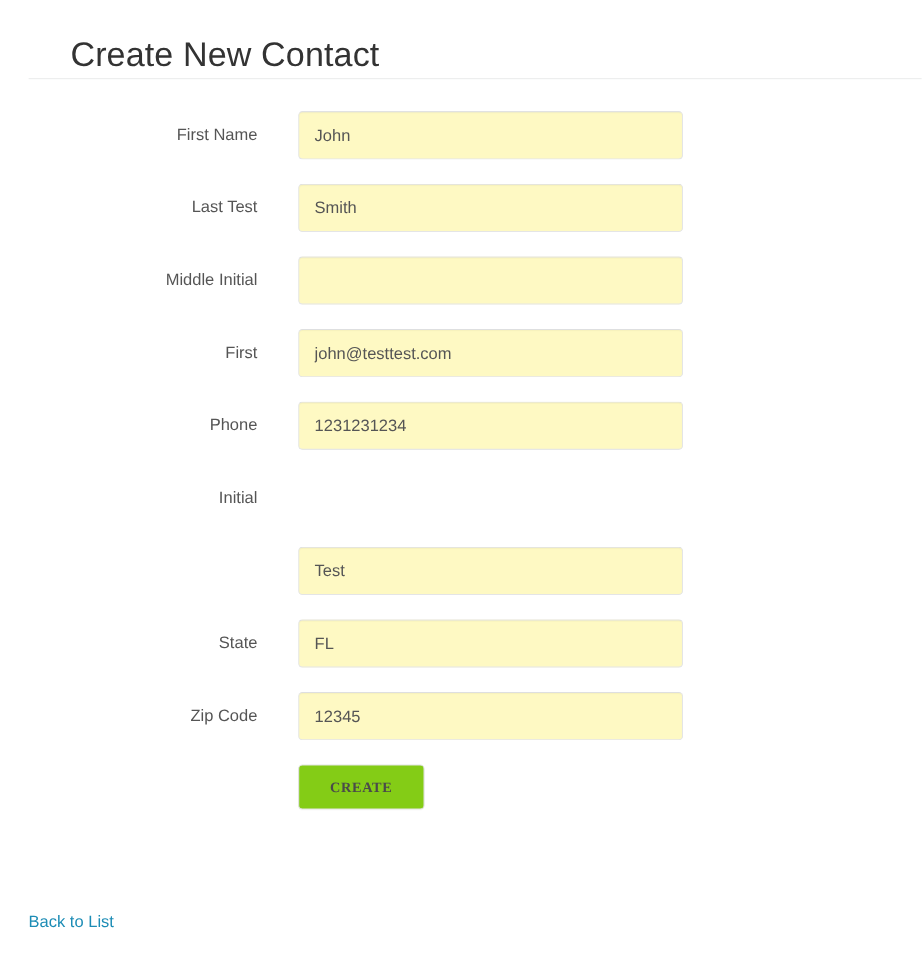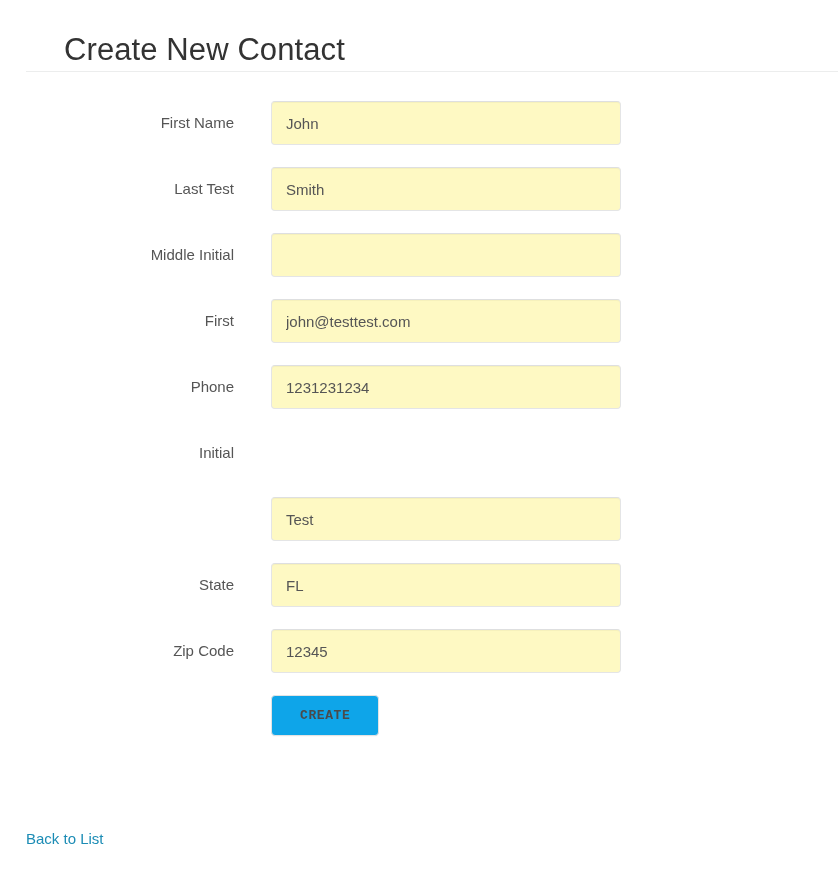--- a/index.html
+++ b/index.html
@@ -95,27 +95,27 @@
     position: relative;
     height: 66px;
   }
   .btn-create {
     position: absolute;
     left: 271px;
     top: 0;
     min-width: 85px;
     height: 41px;
     padding: 0 28px;
-    font-family: Liberation Mono, monospace;
+    font-family: Liberation Serif, serif;
     font-size: 13px;
     font-weight: bold;
     letter-spacing: 0.6px;
     text-transform: uppercase;
     color: #4a4a4a;
-    background: #0ea5e9;
+    background: #84cc16;
     border: 1px solid #e3e3e3;
     border-radius: 4px;
     cursor: pointer;
     box-shadow: 0 1px 0 rgba(0,0,0,0.02);
   }
 
   
   .back-link-wrap {
     position: absolute;
     left: 26px;

